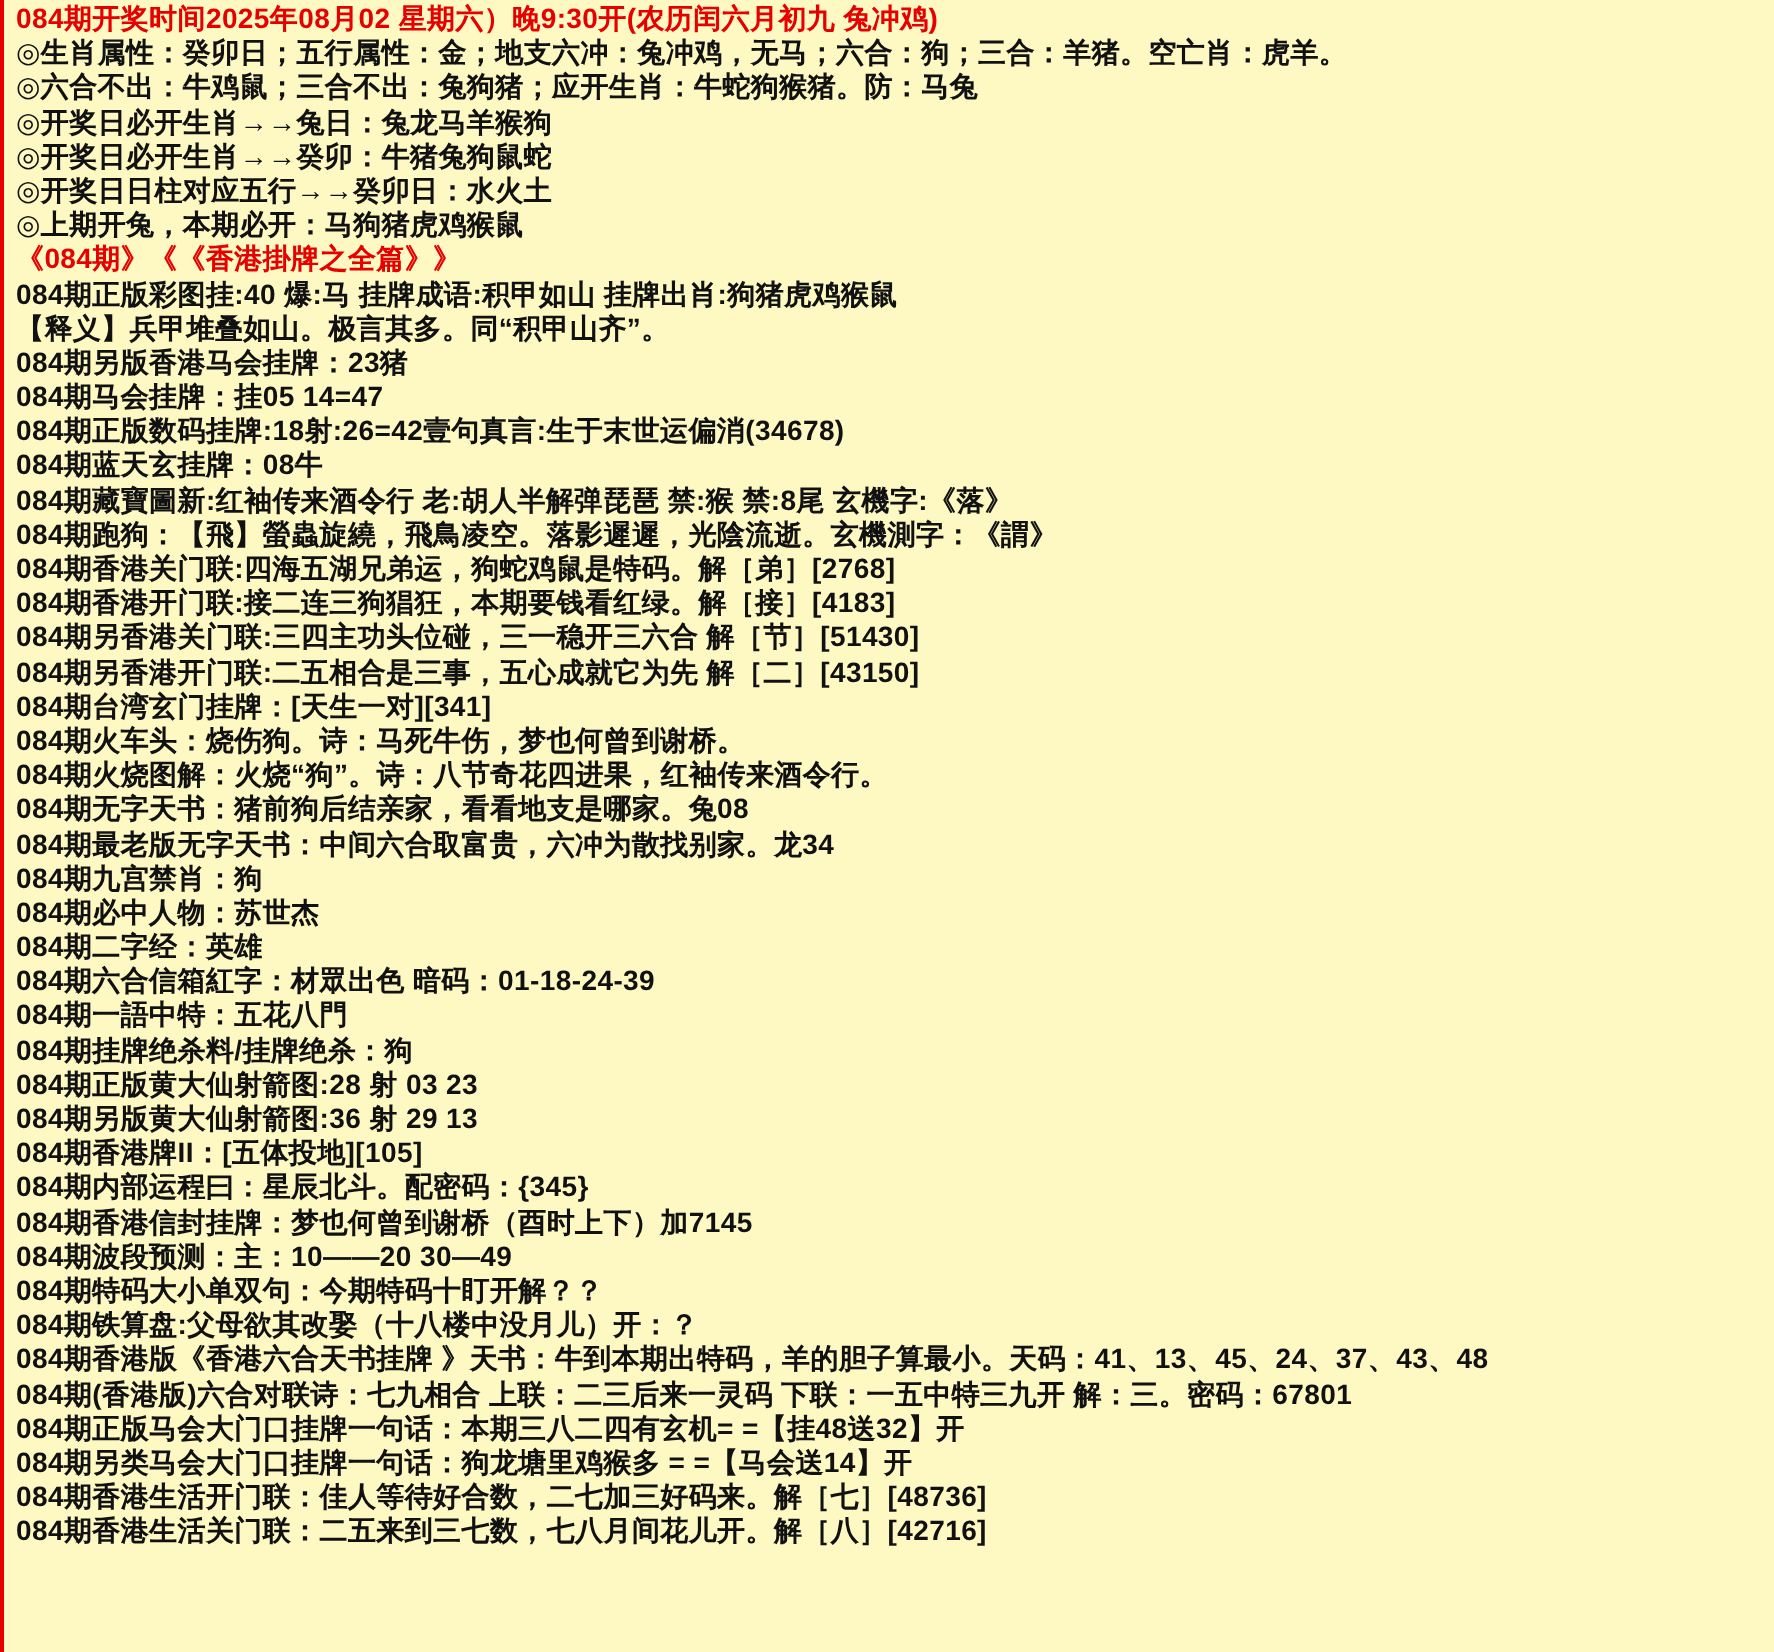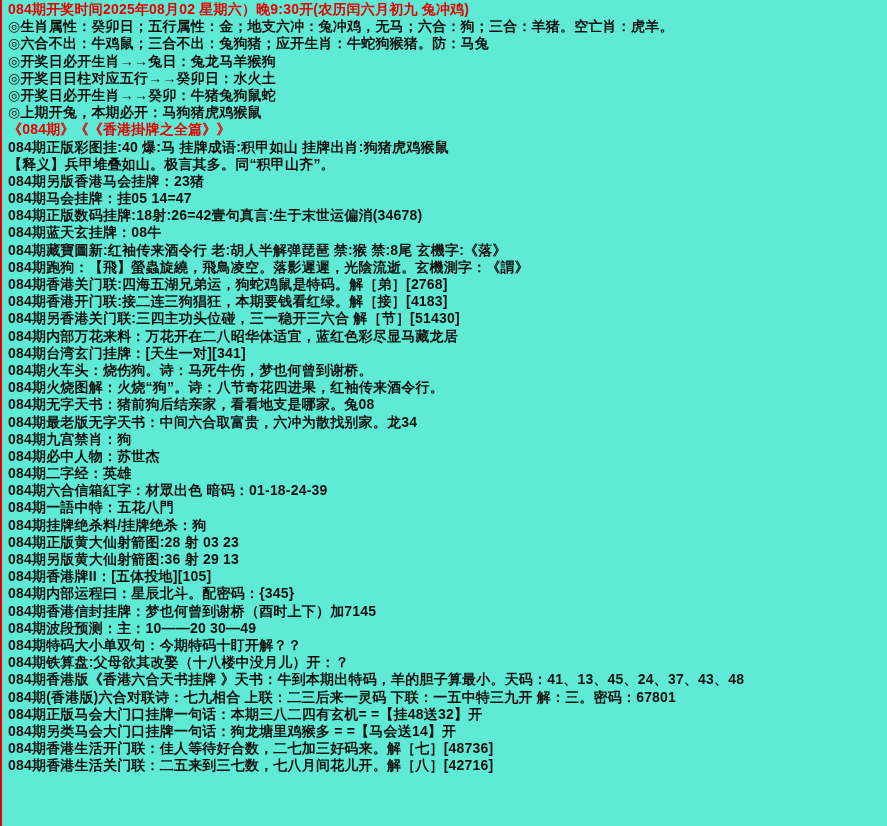--- a/index.html
+++ b/index.html
@@ -7,21 +7,21 @@
     padding: 0;
     background: #ffffff;
     width: 887px;
     height: 826px;
     overflow: hidden;
   }
   .page {
     position: relative;
     width: 887px;
     height: 826px;
-    background: #5eead4;
+    background: #fef9c3;
     box-sizing: border-box;
     border-left: 2px solid #e60000;
     font-family: "Liberation Sans", "DejaVu Sans", sans-serif;
   }
   .lines {
     padding: 1px 4px 0 6px;
   }
   .line {
     height: 17.2px;
     line-height: 17.3px;
@@ -38,36 +38,36 @@
 </style>
 </head>
 <body>
 
 <div class="page">
   <div class="lines" id="lines-container">
       <div class="line red">084期开奖时间2025年08月02 星期六）晚9:30开(农历闰六月初九 兔冲鸡)</div>
       <div class="line">◎生肖属性：癸卯日；五行属性：金；地支六冲：兔冲鸡，无马；六合：狗；三合：羊猪。空亡肖：虎羊。</div>
       <div class="line">◎六合不出：牛鸡鼠；三合不出：兔狗猪；应开生肖：牛蛇狗猴猪。防：马兔</div>
       <div class="line">◎开奖日必开生肖→→兔日：兔龙马羊猴狗</div>
+      <div class="line">◎开奖日必开生肖→→癸卯：牛猪兔狗鼠蛇</div>
       <div class="line">◎开奖日日柱对应五行→→癸卯日：水火土</div>
-      <div class="line">◎开奖日必开生肖→→癸卯：牛猪兔狗鼠蛇</div>
       <div class="line">◎上期开兔，本期必开：马狗猪虎鸡猴鼠</div>
       <div class="line red">《084期》《《香港掛牌之全篇》》</div>
       <div class="line">084期正版彩图挂:40 爆:马 挂牌成语:积甲如山 挂牌出肖:狗猪虎鸡猴鼠</div>
       <div class="line">【释义】兵甲堆叠如山。极言其多。同“积甲山齐”。</div>
       <div class="line">084期另版香港马会挂牌：23猪</div>
       <div class="line">084期马会挂牌：挂05 14=47</div>
       <div class="line">084期正版数码挂牌:18射:26=42壹句真言:生于末世运偏消(34678)</div>
       <div class="line">084期蓝天玄挂牌：08牛</div>
       <div class="line">084期藏寶圖新:红袖传来酒令行 老:胡人半解弹琵琶 禁:猴 禁:8尾 玄機字:《落》</div>
       <div class="line">084期跑狗：【飛】螢蟲旋繞，飛鳥凌空。落影遲遲，光陰流逝。玄機測字：《謂》</div>
       <div class="line">084期香港关门联:四海五湖兄弟运，狗蛇鸡鼠是特码。解［弟］[2768]</div>
       <div class="line">084期香港开门联:接二连三狗猖狂，本期要钱看红绿。解［接］[4183]</div>
       <div class="line">084期另香港关门联:三四主功头位碰，三一稳开三六合 解［节］[51430]</div>
-      <div class="line">084期内部万花来料：万花开在二八昭华体适宜，蓝红色彩尽显马藏龙居</div>
+      <div class="line">084期另香港开门联:二五相合是三事，五心成就它为先 解［二］[43150]</div>
       <div class="line">084期台湾玄门挂牌：[天生一对][341]</div>
       <div class="line">084期火车头：烧伤狗。诗：马死牛伤，梦也何曾到谢桥。</div>
       <div class="line">084期火烧图解：火烧“狗”。诗：八节奇花四进果，红袖传来酒令行。</div>
       <div class="line">084期无字天书：猪前狗后结亲家，看看地支是哪家。兔08</div>
       <div class="line">084期最老版无字天书：中间六合取富贵，六冲为散找别家。龙34</div>
       <div class="line">084期九宫禁肖：狗</div>
       <div class="line">084期必中人物：苏世杰</div>
       <div class="line">084期二字经：英雄</div>
       <div class="line">084期六合信箱紅字：材眾出色 暗码：01-18-24-39</div>
       <div class="line">084期一語中特：五花八門</div>

